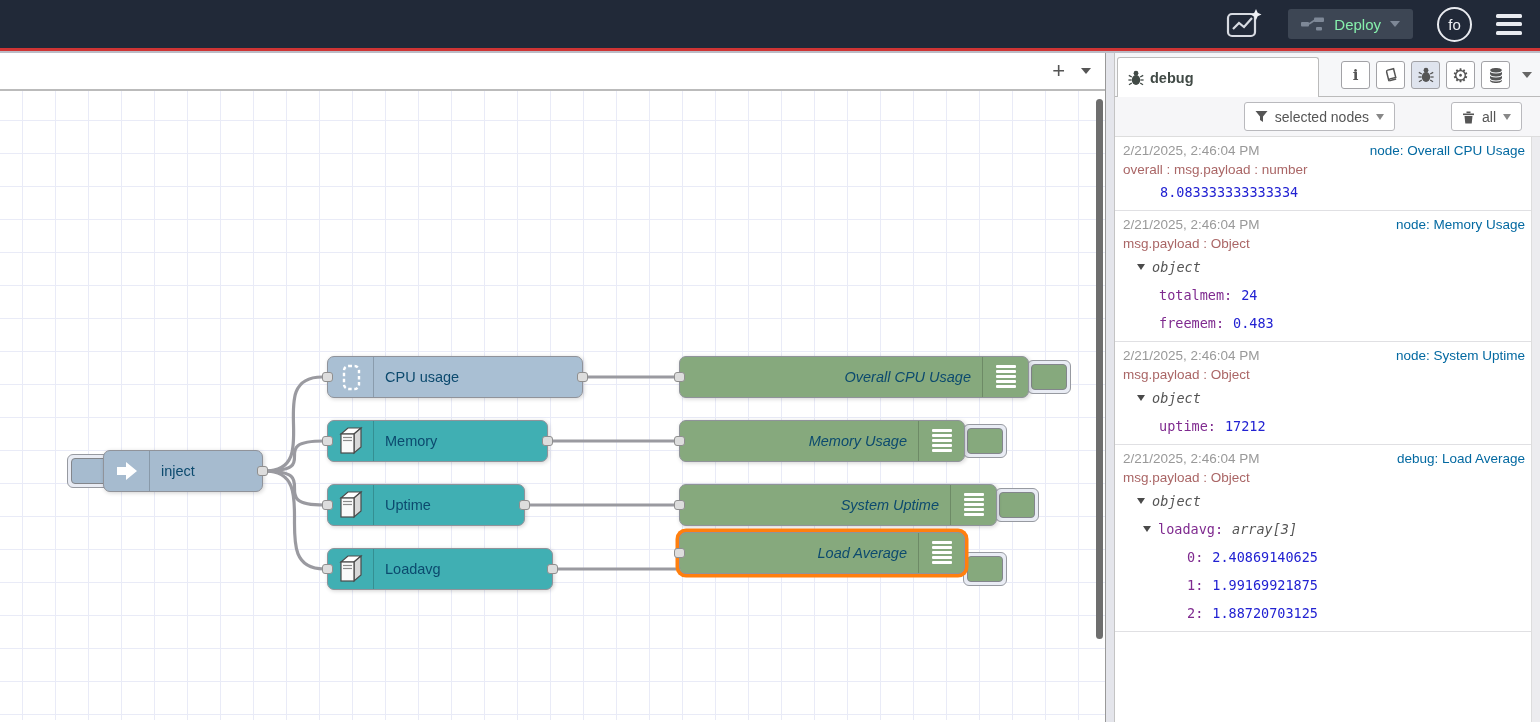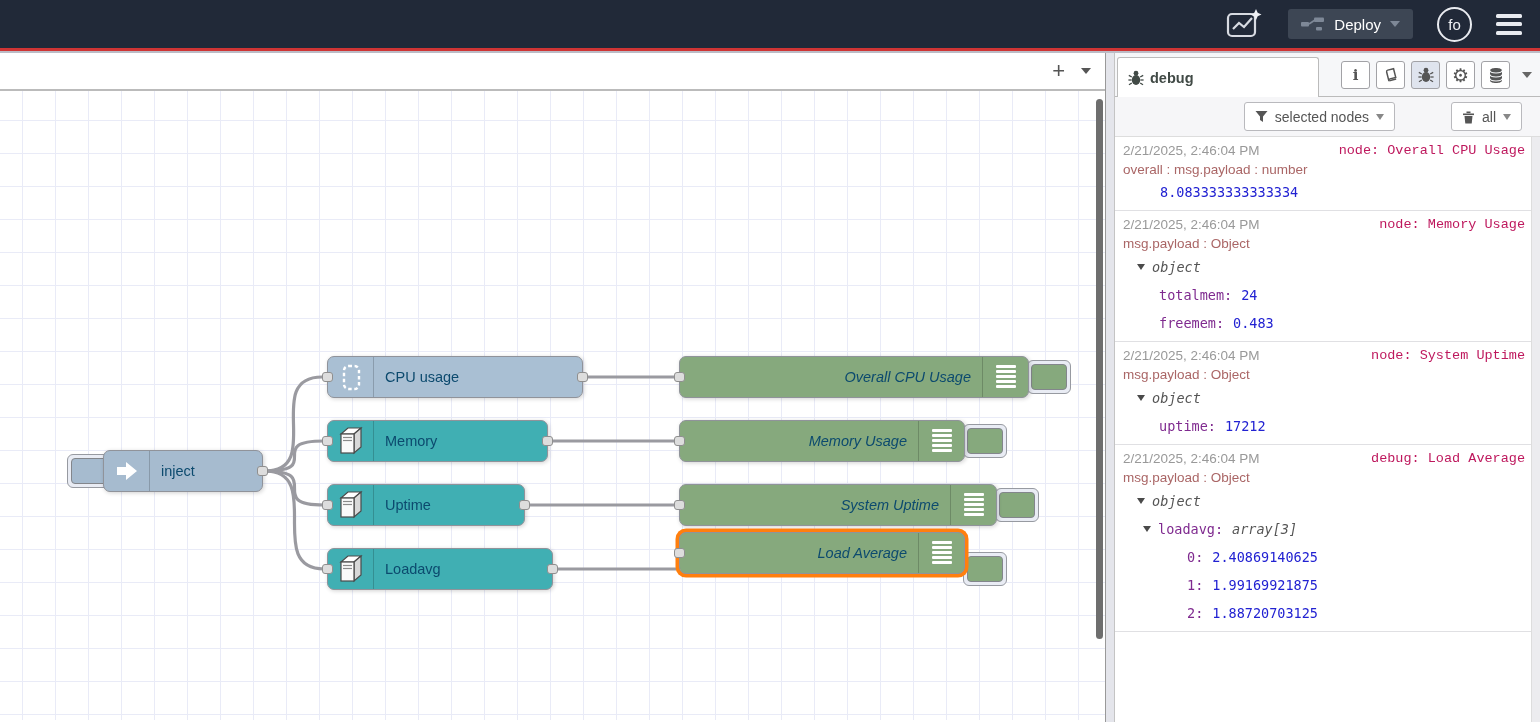--- a/index.html
+++ b/index.html
@@ -6,21 +6,21 @@
   html,body { width:1540px; height:722px; overflow:hidden; background:#fff;
     font-family:"Liberation Sans", sans-serif; }
 
   
   .header { height:48px; background:#212938; display:flex; align-items:center;
     justify-content:flex-end; padding-right:18px; gap:24px; }
   .accent-line { height:3px; background:#cf3434; }
   .accent-line2 { height:2px; background:#bcbcc6; }
   .hicon { display:flex; align-items:center; }
   .deploy-btn { height:30px; background:#3d4654; border:none; border-radius:3px;
-    color:#ffffff; font-size:15px; display:flex; align-items:center; gap:9px;
+    color:#86efac; font-size:15px; display:flex; align-items:center; gap:9px;
     padding:0 13px; cursor:default; font-family:inherit; }
   .caret { width:0; height:0; border-left:5px solid transparent;
     border-right:5px solid transparent; border-top:6px solid #7e8897; display:inline-block; }
   .avatar { width:35px; height:35px; border-radius:50%; border:2px solid #e9ebf0;
     color:#eef0f4; font-size:15px; display:flex; align-items:center; justify-content:center; }
   .hamburger { display:flex; flex-direction:column; gap:4.5px; }
   .hamburger span { width:26px; height:4px; background:#e9ebf0; border-radius:1.5px; }
 
   
   .main { display:flex; height:669px; }
@@ -86,21 +86,21 @@
     color:#555; font-size:14px; font-family:inherit; display:flex; align-items:center;
     gap:7px; padding:0 10px; cursor:pointer;margin-left:46px; }
   .filter-btn .caret { border-top-color:#888; border-left-width:4.5px; border-right-width:4.5px; }
 
   .messages { flex:1; position:relative; overflow:hidden; padding-right:9px; }
   .msg-track { position:absolute; right:0; top:0; bottom:0; width:9px;
     background:#ececef; border-left:1px solid #ddd; }
   .msg { padding:4px 4px 4px 8px; border-bottom:1px solid #e0e0e3; }
   .msg-meta { display:flex; font-size:13.5px; line-height:19px; }
   .msg-ts { color:#999; white-space:nowrap; }
-  .msg-src { margin-left:auto; color:#be185d; white-space:nowrap; padding-right:2px;font-family:Liberation Mono, monospace; }
+  .msg-src { margin-left:auto; color:#0369a1; white-space:nowrap; padding-right:2px; }
   .msg-path { font-size:13.5px; line-height:19px; color:#aa6666; }
   .mono { font-family:"DejaVu Sans Mono", monospace;margin-left:32px; }
   .msg-val { font-size:13.5px; line-height:27px; color:#2222d2; padding-left:5px; }
   .jrow { font-family:"DejaVu Sans Mono", monospace; font-size:13.5px; line-height:28px;
     display:flex; align-items:center; }
   .jrow.lvl1 { padding-left:14px; }
   .jrow.lvl2 { padding-left:36px;align-items:flex-end; }
   .jrow.lvl2k { padding-left:20px; }
   .jrow.lvl3 { padding-left:64px; }
   .jarrow { width:0; height:0; border-left:4.5px solid transparent;

